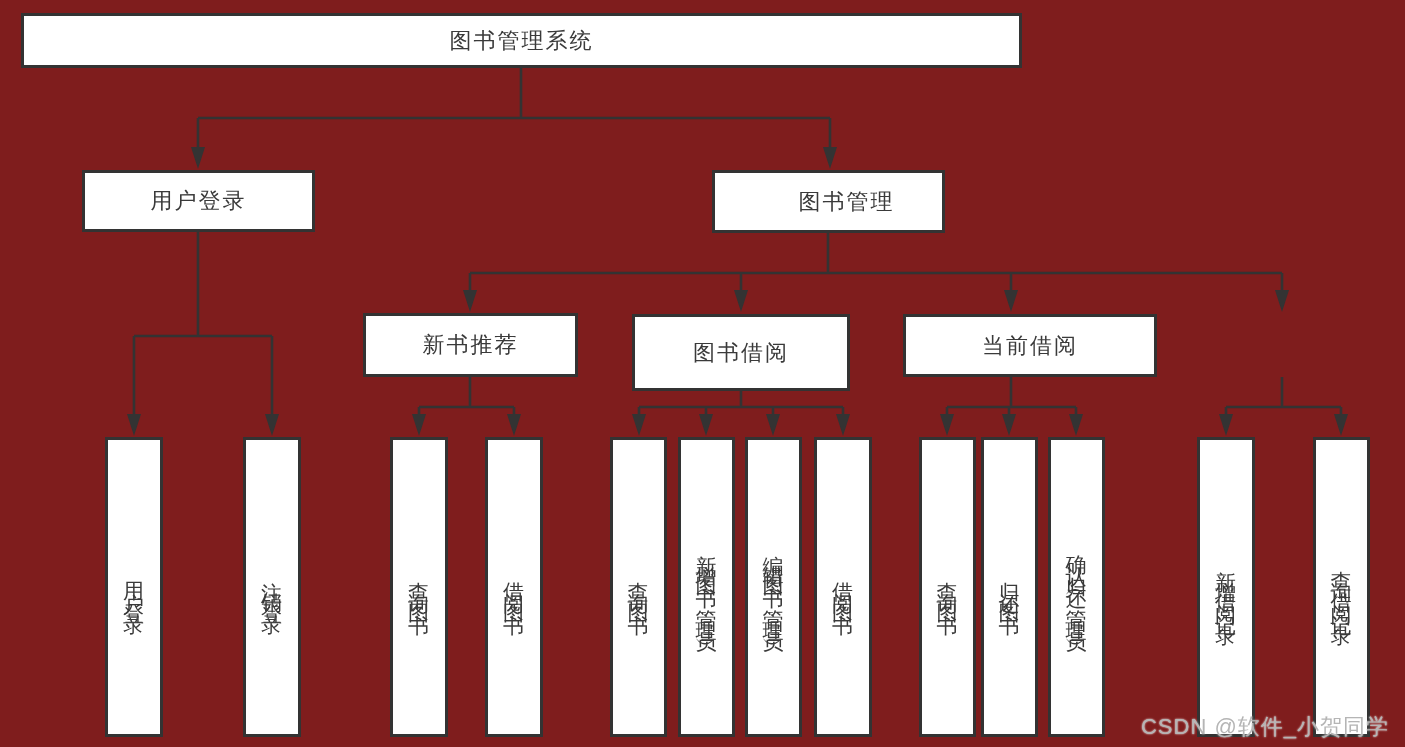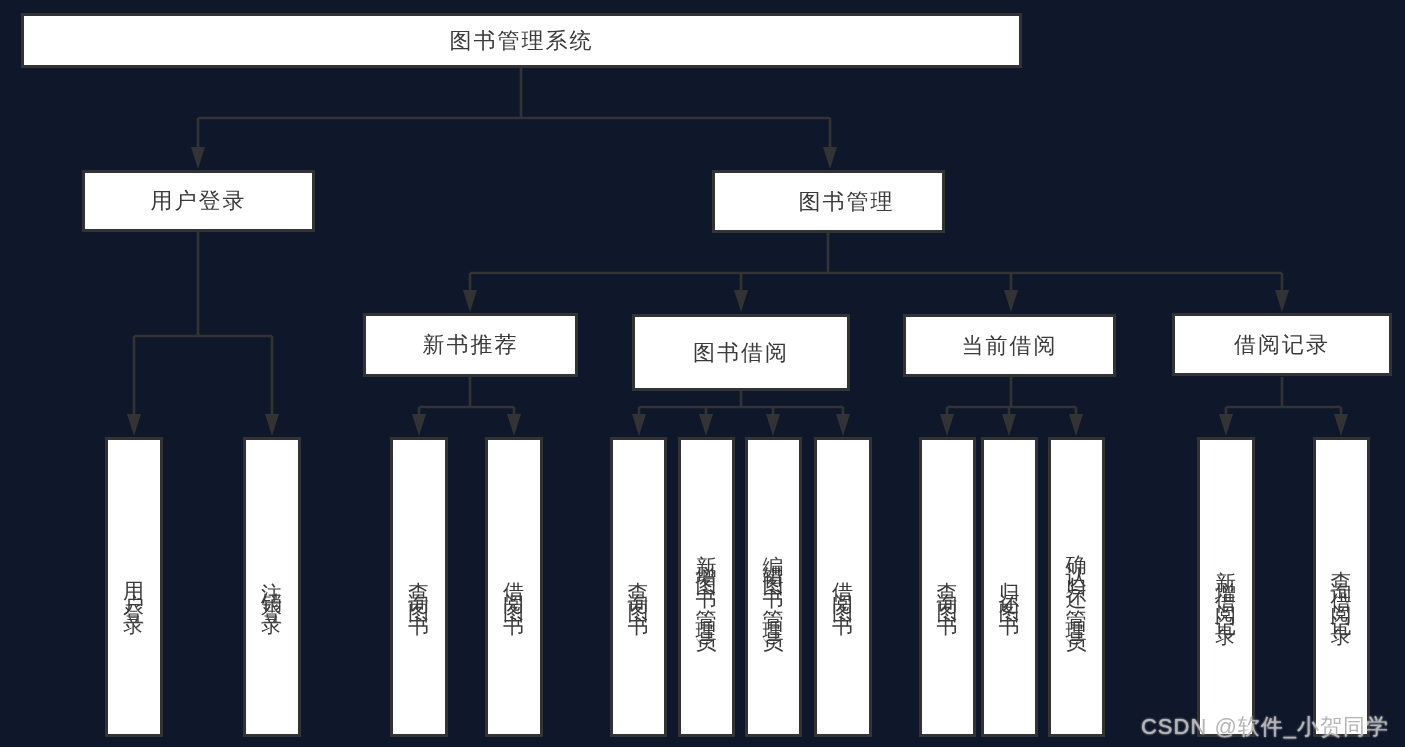--- a/index.html
+++ b/index.html
@@ -1,20 +1,20 @@
 <!DOCTYPE html>
 <html><head>
 <meta charset="utf-8">
 <style>
   html, body { margin: 0; padding: 0; background: #ffffff; }
   #canvas {
     position: relative;
     width: 1405px;
     height: 747px;
-    background: #0f172a;
+    background: #7f1d1d;
     overflow: hidden;
     font-family: "Liberation Sans", "DejaVu Sans", sans-serif;
   }
   #connector-svg {
     position: absolute;
     left: 0; top: 0;
     width: 1405px; height: 747px;
     pointer-events: none;
   }
   .node {
@@ -132,25 +132,22 @@
   <div class="node" style="left:712px; top:170px; width:233px; height:63px;padding-left:36px;">
     <span class="hlabel">图书管理</span>
   </div>
 
   <div class="node" style="left:363px; top:313px; width:215px; height:64px;">
     <span class="hlabel">新书推荐</span>
   </div>
   <div class="node" style="left:632px; top:314px; width:218px; height:77px;">
     <span class="hlabel">图书借阅</span>
   </div>
-  <div class="node" style="left:903px; top:314px; width:213px; height:63px;">
+  <div class="node" style="left:903px; top:314px; width:254px; height:63px;">
     <span class="hlabel">当前借阅</span>
-  </div>
-  <div class="node" style="left:1172px; top:313px; width:220px; height:63px;">
-    <span class="hlabel">借阅记录</span>
   </div>
 
   <div class="node" style="left:105px; top:437px; width:58px; height:300px;">
     <span class="vtext">用户登录</span>
   </div>
   <div class="node" style="left:243px; top:437px; width:58px; height:300px;">
     <span class="vtext">注销登录</span>
   </div>
 
   <div class="node" style="left:390px; top:437px; width:58px; height:300px;">

